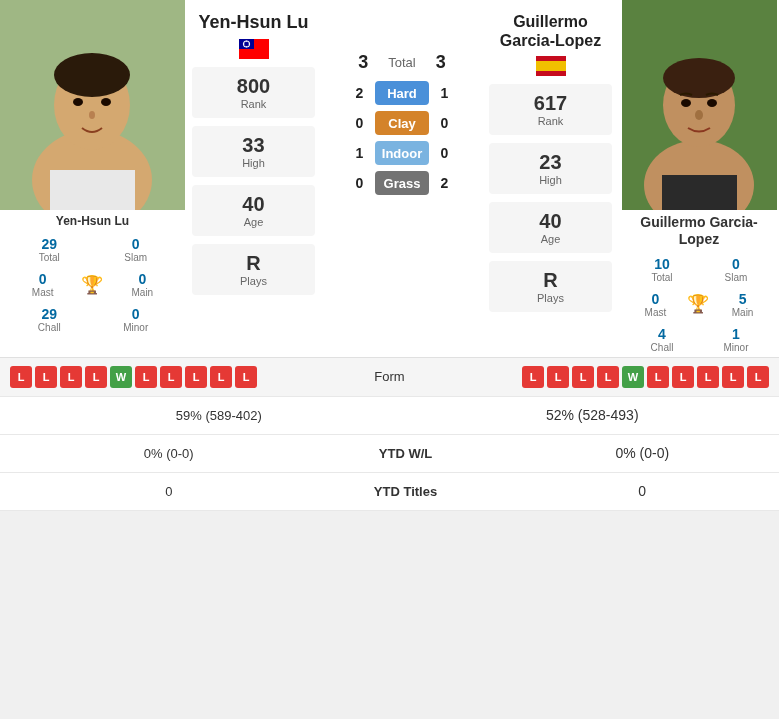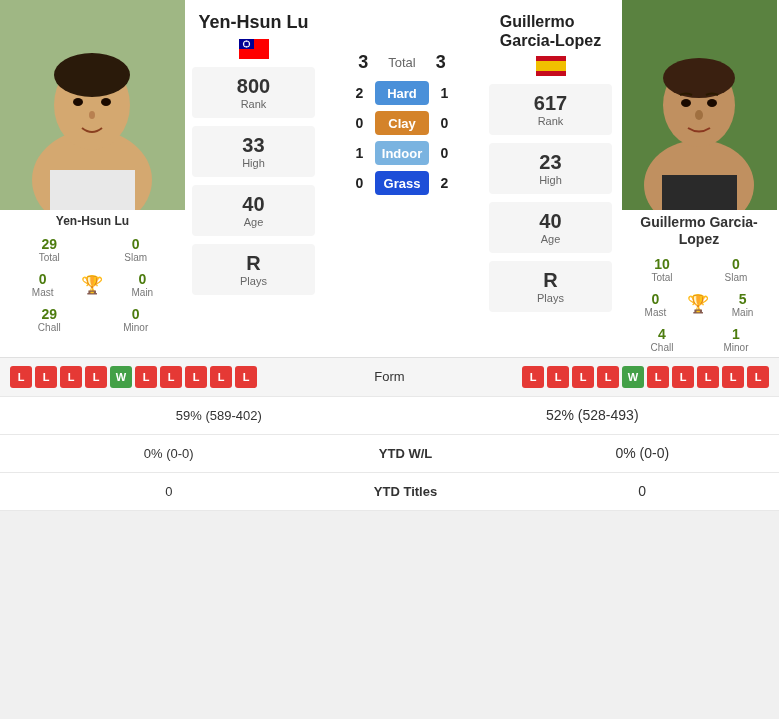--- a/index.html
+++ b/index.html
@@ -40,20 +40,21 @@
       font-weight: bold;
       color: #222;
       text-align: center;
       padding: 6px 0 2px 0;
     }
 
     .player-name-top-right {
       font-size: 16px;
       font-weight: bold;
       color: #222;
+      text-align: center;
       padding: 6px 0 2px 0;
       line-height: 1.2;
     }
 
     .flag-row {
       display: flex;
       justify-content: center;
       margin: 4px 0;
     }
 
@@ -116,21 +117,21 @@
       height: 24px;
       border-radius: 4px;
       color: #fff;
       font-weight: bold;
       font-size: 13px;
     }
 
     .surface-hard { background: #4a90d9; }
     .surface-clay { background: #d4832a; }
     .surface-indoor { background: #7ab3e0; }
-    .surface-grass { background: #1d4ed8; }
+    .surface-grass { background: #737373; }
 
     .stat-box {
       background: #f5f5f5;
       border-radius: 4px;
       display: flex;
       flex-direction: column;
       align-items: center;
       justify-content: center;
       padding: 8px 20px;
       margin: 4px 0;
@@ -284,21 +285,21 @@
 
     .sub-stat-right {
       display: flex;
       flex-direction: column;
       align-items: center;
     }
 
     .sub-val {
       font-size: 14px;
       font-weight: bold;
-      color: #4d7c0f;
+      color: #0369a1;
     }
 
     .sub-lbl {
       font-size: 10px;
       color: #777;
     }
 
     
     .photo-lu {
       width: 185px;

